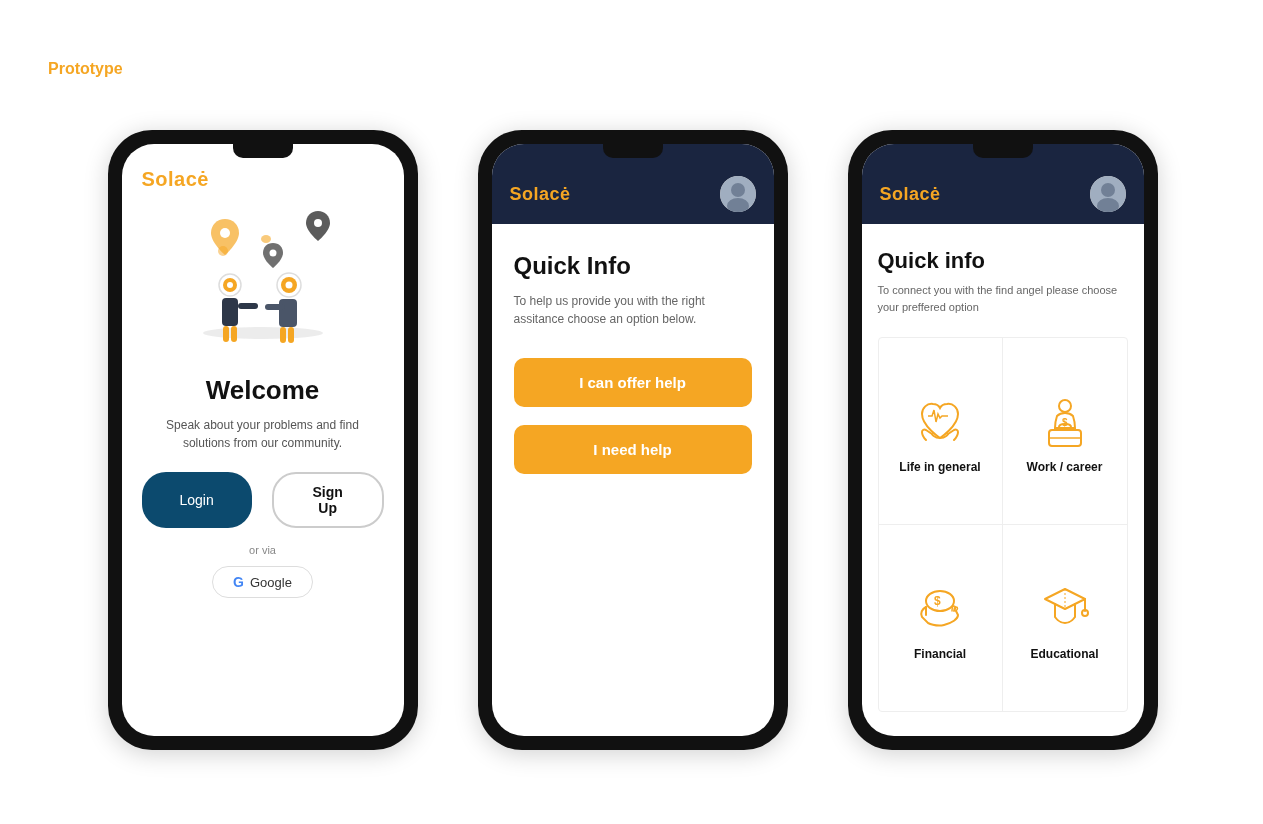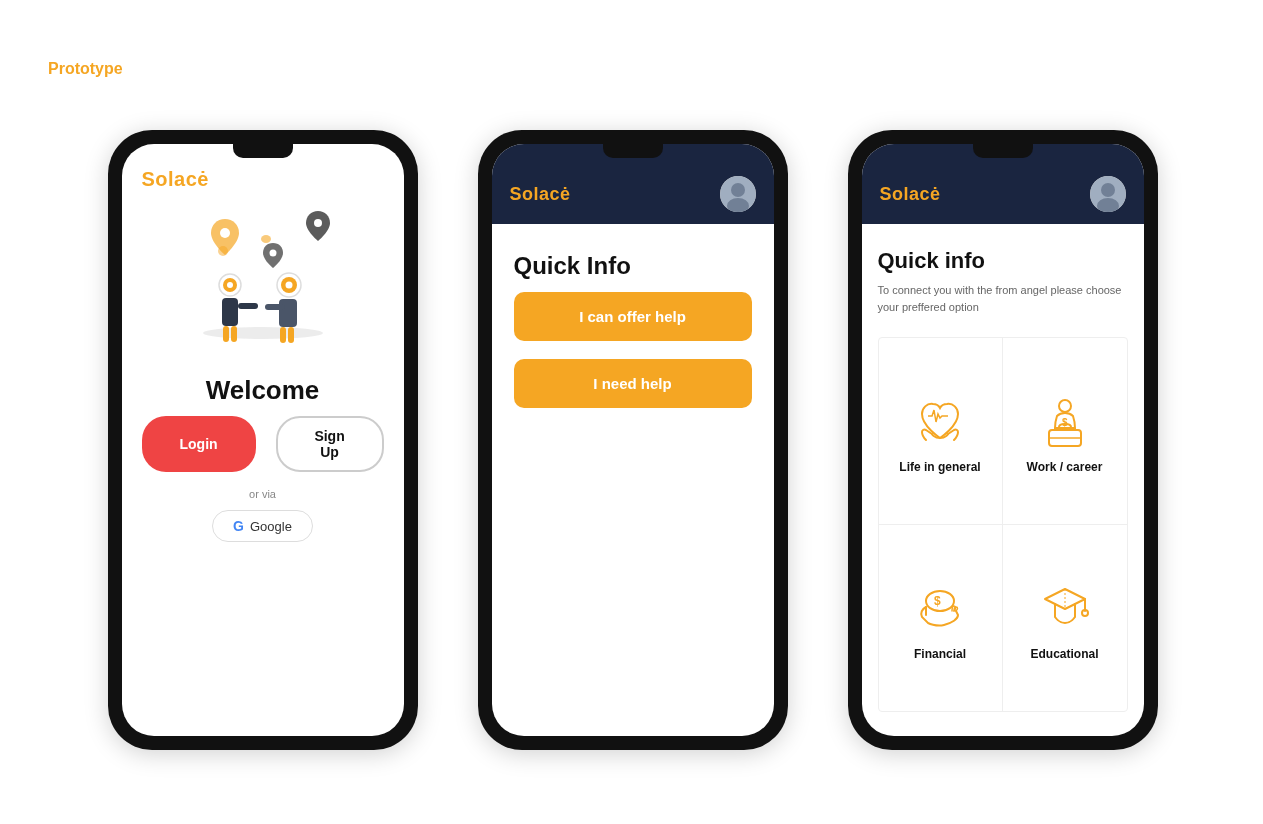--- a/index.html
+++ b/index.html
@@ -104,27 +104,27 @@
 
     .welcome-sub {
       font-size: 12px;
       color: #555;
       text-align: center;
       line-height: 1.5;
       margin-bottom: 20px;
     }
 
     .btn-login {
-      background: #ef4444;
+      background: #0c4a6e;
       color: #fff;
       border: none;
       border-radius: 24px;
       padding: 10px 38px;
       font-size: 14px;
-      font-weight: 700;
+      font-weight: 400;
       cursor: pointer;
       margin-right: 10px;
     }
 
     .btn-signup {
       background: #fff;
       color: #111;
       border: 2px solid #ccc;
       border-radius: 24px;
       padding: 10px 28px;
@@ -352,20 +352,21 @@
               <rect x="17" y="56" width="6" height="16" rx="3" fill="#F5A623"></rect>
 
               <rect x="-6" y="33" width="20" height="6" rx="3" fill="#4a5568"></rect>
             </g>
 
             <ellipse cx="103" cy="36" rx="5" ry="4" fill="#F5A623" opacity="0.6"></ellipse>
           </svg>
         </div>
 
         <div class="welcome-title">Welcome</div>
+        <div class="welcome-sub">Speak about your problems and find solutions from our community.</div>
 
         <div class="auth-buttons">
           <button class="btn-login">Login</button>
           <button class="btn-signup">Sign Up</button>
         </div>
 
         <div class="or-via">or via</div>
 
         <button class="google-btn">
           <span style="font-weight:700;font-size:14px;color:#4285F4;">G</span>
@@ -385,20 +386,21 @@
         <div class="avatar-circle">
           <svg width="36" height="36" viewBox="0 0 36 36">
             <circle cx="18" cy="18" r="18" fill="#a0aec0"></circle>
             <circle cx="18" cy="14" r="7" fill="#718096"></circle>
             <ellipse cx="18" cy="30" rx="11" ry="8" fill="#718096"></ellipse>
           </svg>
         </div>
       </div>
       <div class="phone2-body">
         <div class="quick-info-title">Quick Info</div>
+        <div class="quick-info-sub">To help us provide you with the right assitance choose an option below.</div>
         <button class="btn-orange-full">I can offer help</button>
         <button class="btn-orange-full">I need help</button>
       </div>
     </div>
   </div>
 
   <div class="phone">
     <div class="notch"></div>
     <div class="phone-inner">
       <div class="phone-header">
@@ -408,21 +410,21 @@
         <div class="avatar-circle">
           <svg width="36" height="36" viewBox="0 0 36 36">
             <circle cx="18" cy="18" r="18" fill="#a0aec0"></circle>
             <circle cx="18" cy="14" r="7" fill="#718096"></circle>
             <ellipse cx="18" cy="30" rx="11" ry="8" fill="#718096"></ellipse>
           </svg>
         </div>
       </div>
       <div class="phone3-body">
         <div class="quick-info-title3">Quick info</div>
-        <div class="quick-info-sub3">To connect you with the from angel please choose your preffered option</div>
+        <div class="quick-info-sub3">To connect you with the find angel please choose your preffered option</div>
 
         <div class="options-grid">
 
           <div class="option-cell">
             <svg class="option-icon" viewBox="0 0 56 56" fill="none" xmlns="http://www.w3.org/2000/svg">
 
               <path d="M28 44 C28 44 10 32 10 20 C10 14 15 9 21 10 C24 10 27 12 28 14 C29 12 32 10 35 10 C41 9 46 14 46 20 C46 32 28 44 28 44Z" stroke="#F5A623" stroke-width="2" fill="none"></path>
 
               <polyline points="16,22 20,22 22,16 24,28 26,20 28,24 30,22 36,22" stroke="#F5A623" stroke-width="1.5" fill="none"></polyline>
 

